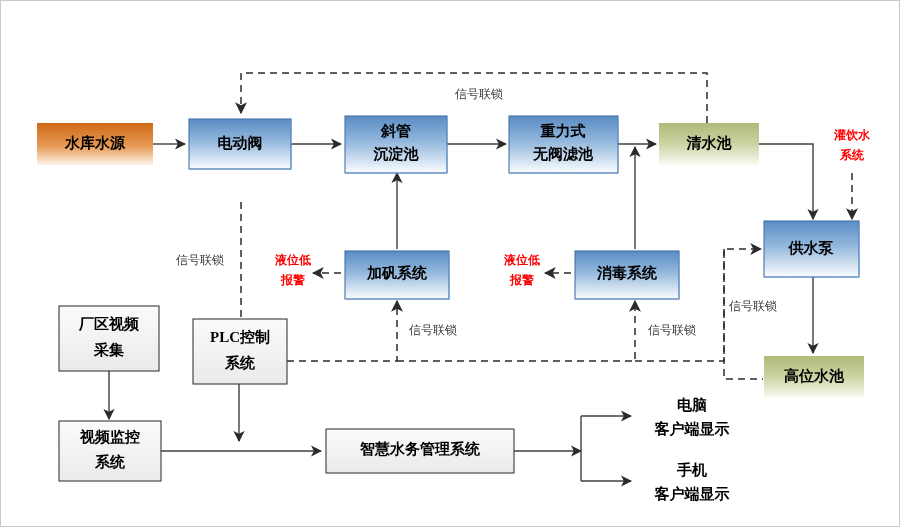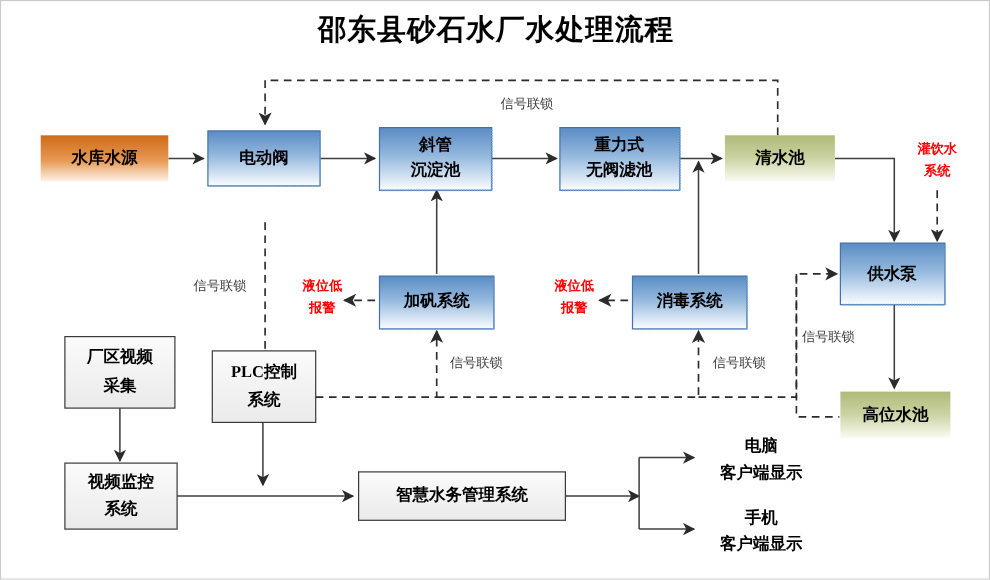--- a/index.html
+++ b/index.html
@@ -28,21 +28,20 @@
   .box-stroke-blue{stroke:#4472a8;stroke-width:1.1;}
   .box-stroke-black{stroke:#3a3a3a;stroke-width:1.1;}
   .box-stroke-none{stroke:none;}
   .shadow-dot{stroke:#6f9fd0;stroke-width:1.6;stroke-dasharray:1.2 1.2;fill:none;}
 </style>
 </head>
 <body>
 
 <div id="page">
 
-  <div id="title">邵东县砂石水厂水处理流程</div>
 
   <svg id="canvas" viewBox="0 0 900 527">
     <defs>
       <linearGradient id="gradOrange" x1="0" y1="0" x2="0" y2="1">
         <stop offset="0%" stop-color="#cf6a17"></stop>
         <stop offset="55%" stop-color="#e79a55"></stop>
         <stop offset="100%" stop-color="#fdf3ea"></stop>
       </linearGradient>
       <linearGradient id="gradBlue" x1="0" y1="0" x2="0" y2="1">
         <stop offset="0%" stop-color="#5a8cc4"></stop>

